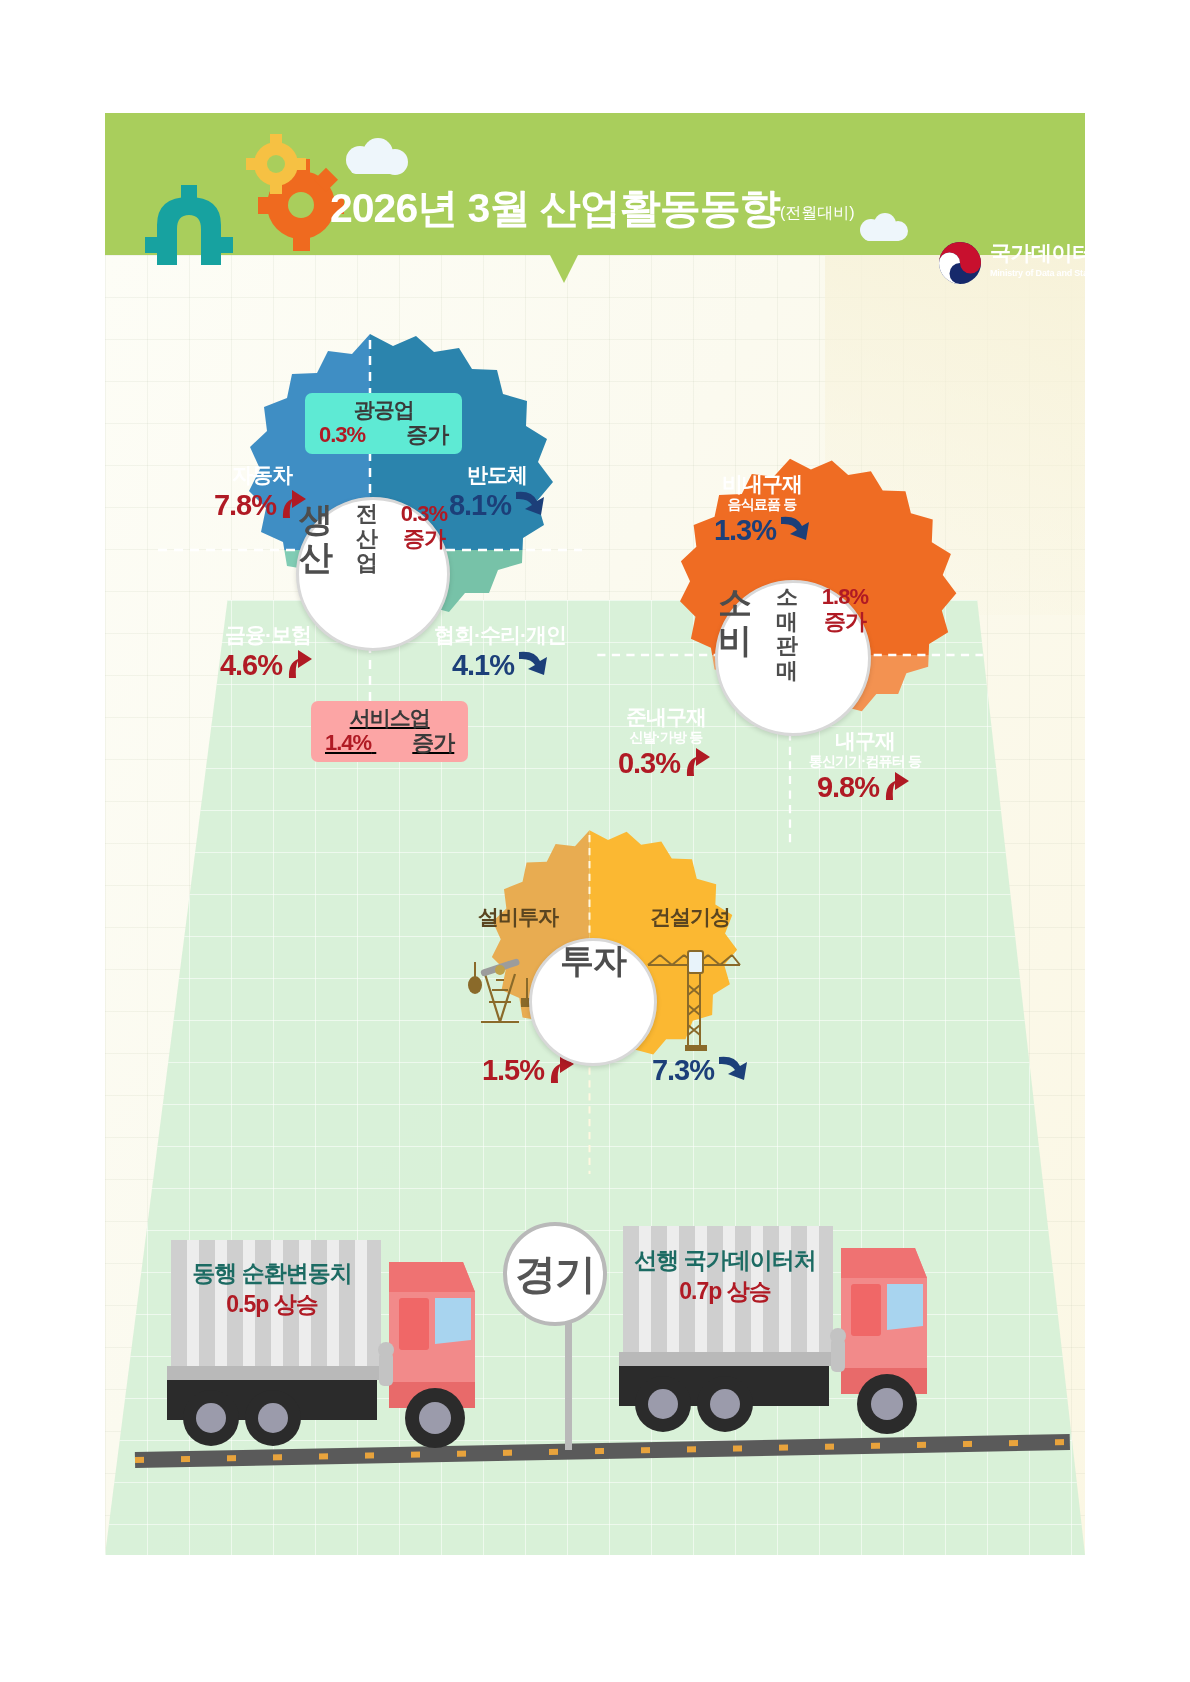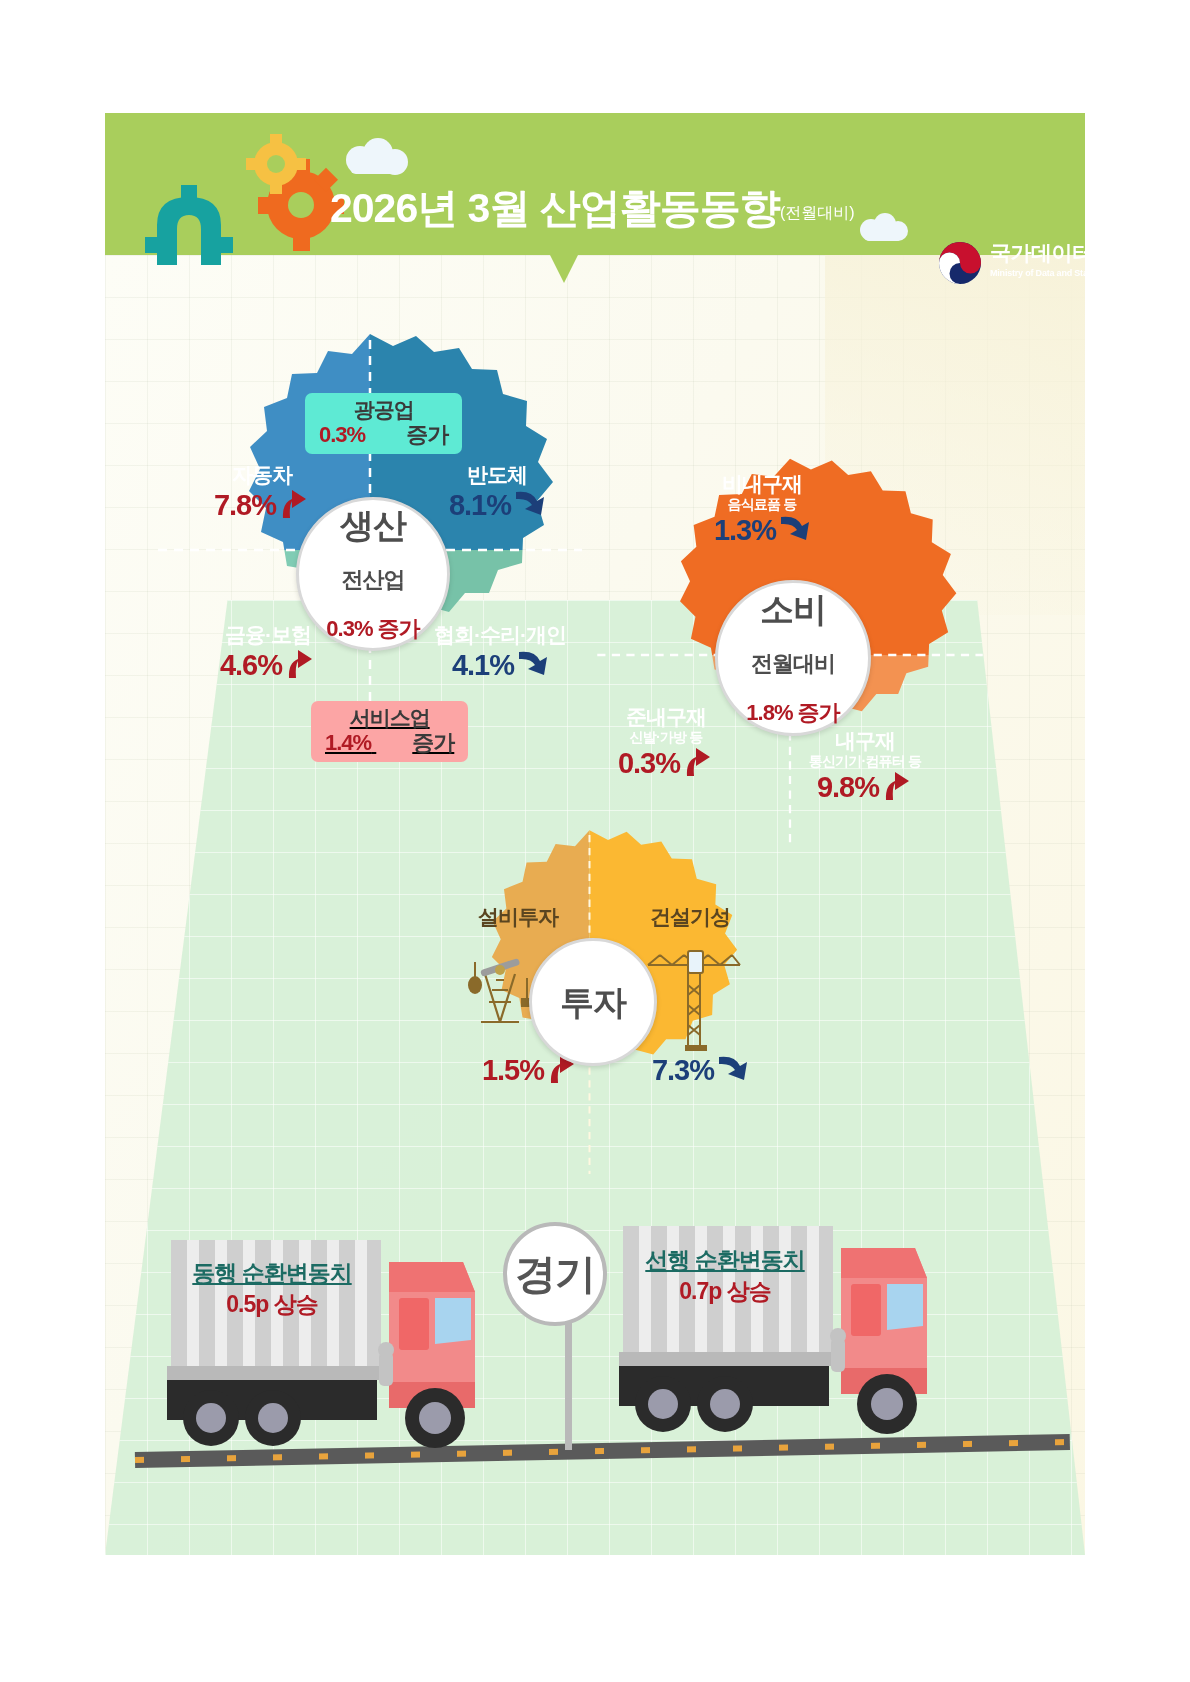--- a/index.html
+++ b/index.html
@@ -82,21 +82,21 @@
   }
 
   
   .gear-wrap{position:absolute;}
   .gear-wrap svg{display:block;}
 
   .hub{
     position:absolute;border-radius:50%;background:#ffffff;
     border:3px solid #d8d8d8;
     box-shadow:0 2px 5px rgba(0,0,0,.13);
-    display:flex;flex-direction:column;justify-content:center;
+    display:flex;flex-direction:row;justify-content:center;
     text-align:center;line-height:1.12;gap:22px;
   }
   .hub-title{font-size:34px;font-weight:bold;color:#4d4d4d;letter-spacing:-1px;}
   .hub-sub{font-size:22px;font-weight:bold;color:#4d4d4d;letter-spacing:-1px;margin-top:2px;}
   .hub-val{font-size:22px;font-weight:bold;color:#b01a24;letter-spacing:-1px;margin-top:2px;}
 
   .lbl{position:absolute;text-align:center;white-space:nowrap;line-height:1.15;}
   .lbl .nm{font-size:21px;font-weight:bold;color:#ffffff;letter-spacing:-1px;}
   .lbl .nm2{font-size:14px;font-weight:bold;color:#ffffff;letter-spacing:-.8px;}
   .lbl .pv{font-size:29px;font-weight:bold;letter-spacing:-1px;display:inline-block;vertical-align:middle;}
@@ -117,21 +117,21 @@
     position:absolute;left:135px;top:1452px;width:935px;height:16px;
     background:#5a5a5a;transform:rotate(-1.1deg);transform-origin:left center;
   }
   .road-dashes{
     position:absolute;left:0;top:5px;width:100%;height:6px;
     background-image:repeating-linear-gradient(to right,#e8a33c 0 9px,transparent 9px 46px);
   }
   .truck{position:absolute;}
   .truck svg{display:block;}
   .truck-text{position:absolute;text-align:center;white-space:nowrap;line-height:1.35;}
-  .truck-text .t1{font-size:23px;font-weight:bold;color:#1c6b63;letter-spacing:-1px;text-decoration:underline;}
+  .truck-text .t1{font-size:23px;font-weight:bold;color:#1c6b63;letter-spacing:-1px;}
   .truck-text .t2{font-size:23px;font-weight:bold;color:#b01a24;letter-spacing:-1px;}
 
   .sign-pole{position:absolute;left:565px;top:1300px;width:7px;height:150px;background:#b9b9b9;}
   .sign{
     position:absolute;left:503px;top:1222px;width:96px;height:96px;border-radius:50%;
     background:#fff;border:4px solid #b9b9b9;
     display:flex;align-items:center;justify-content:center;
   }
   .sign span{font-size:41px;font-weight:bold;color:#555;letter-spacing:-1px;}
 </style>
@@ -335,21 +335,21 @@
   <div class="lbl" style="left:770px;top:705px;width:190px;margin-top:24px;">
     <div class="nm">내구재</div>
     <div class="nm2">통신기기·컴퓨터 등</div>
     <div><span class="pv up">9.8%</span><span class="arrow"><svg width="33" height="33" viewBox="0 0 33 33">
             <path d="M6 31 Q5 16 15 12 L15 3 L29 12 L15 21 L15 14 Q12 19 13 31 Z" fill="#b01a24"></path>
           </svg></span></div>
   </div>
 
   <div class="hub" style="left:715px;top:580px;width:150px;height:150px;">
     <div class="hub-title">소비</div>
-    <div class="hub-sub">전월대비</div>
+    <div class="hub-sub">소매판매</div>
     <div class="hub-val">1.8% 증가</div>
   </div>
 
   <div class="gear-wrap" style="left:412px;top:827px;">
     <svg width="355" height="355" viewBox="0 0 440 440">
       <defs>
         <clipPath id="clipIL">
             <rect x="0" y="0" width="220" height="440"></rect>
           </clipPath>
         <clipPath id="clipIR">
@@ -480,21 +480,21 @@
         <circle cx="48" cy="186" r="28" fill="#2b2b2b"></circle>
           <circle cx="48" cy="186" r="15" fill="#9b9bab"></circle>
         <circle cx="110" cy="186" r="28" fill="#2b2b2b"></circle>
           <circle cx="110" cy="186" r="15" fill="#9b9bab"></circle>
         <circle cx="272" cy="186" r="30" fill="#2b2b2b"></circle>
           <circle cx="272" cy="186" r="16" fill="#9b9bab"></circle>
       </g>
     </svg>
   </div>
   <div class="truck-text" style="left:625px;top:1245px;width:200px;">
-    <div class="t1">선행 순환변동치</div>
+    <div class="t1">선행 국가데이터처</div>
     <div class="t2">0.7p 상승</div>
   </div>
 
   <div class="sign-pole"></div>
   <div class="sign">
     <span>경기</span>
   </div>
 
 </div>
 

